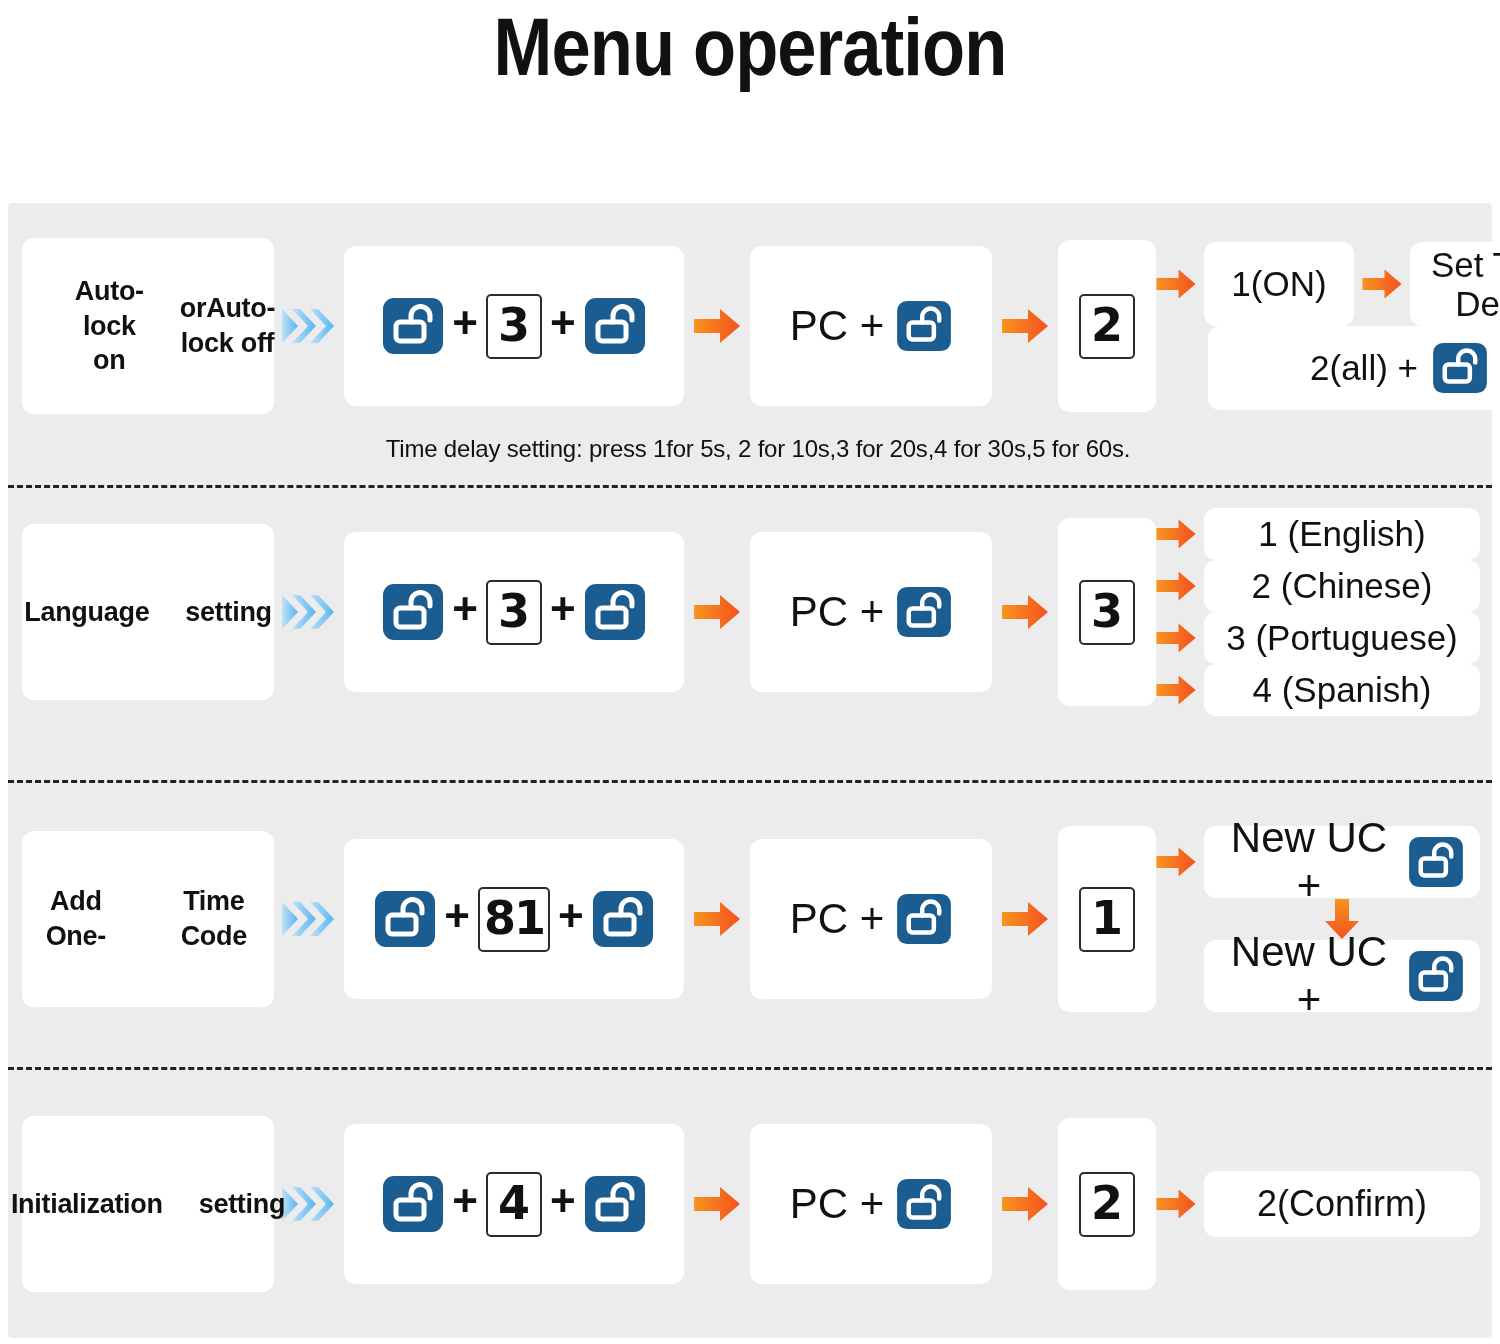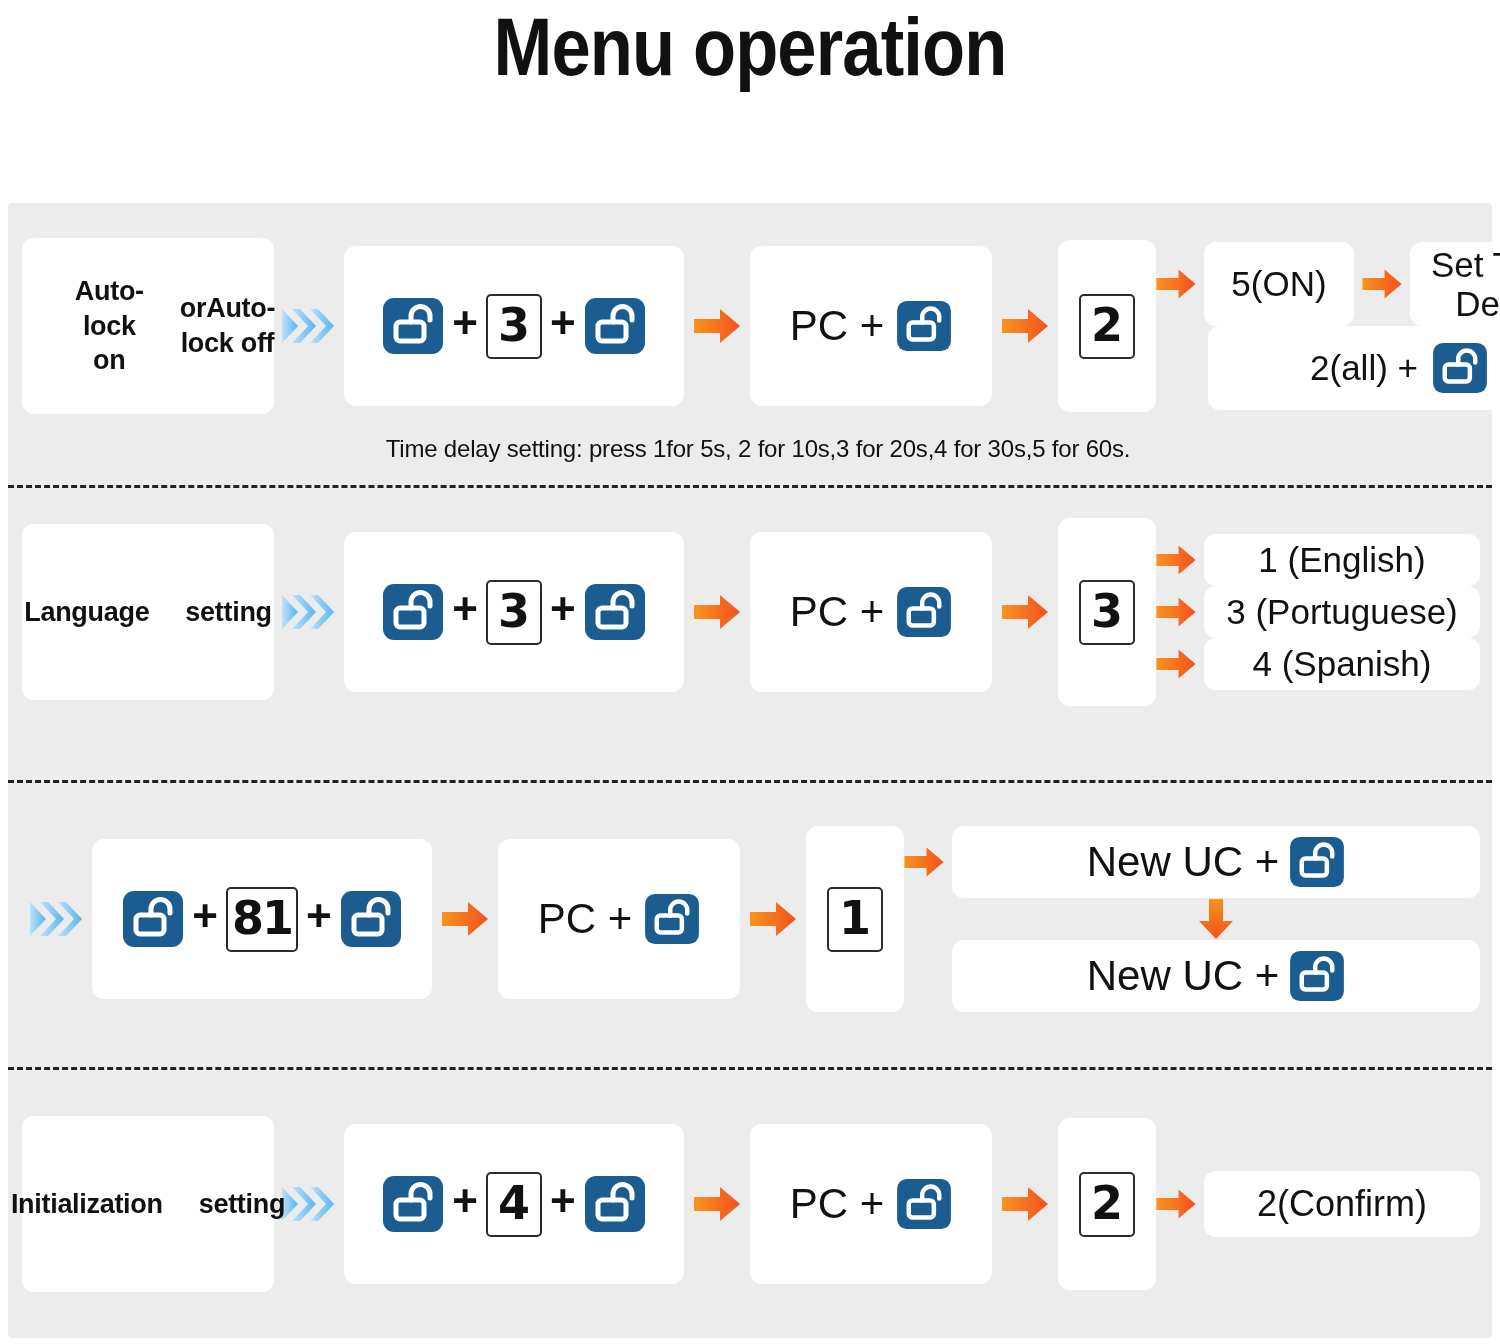--- a/index.html
+++ b/index.html
@@ -263,21 +263,21 @@
         <div class="card key-card">
           <span class="keybox">2</span>
         </div>
 
         <div class="opts r1">
           <div class="opt-line">
             <svg class="arrow sm" viewBox="0 0 46 40">
               <path d="M0 13 H26 V3 L46 20 L26 37 V27 H0 Z" fill="url(#ag)"></path>
             </svg>
             <div class="card opt-card" style="flex:0 0 150px;height:84px;">
-              <span>5(ON)</span>
+              <span>1(ON)</span>
             </div>
             <svg class="arrow sm" viewBox="0 0 46 40">
               <path d="M0 13 H26 V3 L46 20 L26 37 V27 H0 Z" fill="url(#ag)"></path>
             </svg>
             <div class="card opt-card" style="flex:0 0 180px;height:84px;flex-direction:column;gap:0;line-height:1.12;">
               <span>Set Time</span>
               <span>Delay</span>
             </div>
           </div>
           <div class="opt-line" style="padding-left:52px;">
@@ -355,40 +355,52 @@
             </svg>
             <div class="card opt-card" style="height:52px;">
               <span>1 (English)</span>
             </div>
           </div>
           <div class="opt-line">
             <svg class="arrow sm" viewBox="0 0 46 40">
               <path d="M0 13 H26 V3 L46 20 L26 37 V27 H0 Z" fill="url(#ag)"></path>
             </svg>
             <div class="card opt-card" style="height:52px;">
+              <span>2 (Chinese)</span>
+            </div>
+          </div>
+          <div class="opt-line">
+            <svg class="arrow sm" viewBox="0 0 46 40">
+              <path d="M0 13 H26 V3 L46 20 L26 37 V27 H0 Z" fill="url(#ag)"></path>
+            </svg>
+            <div class="card opt-card" style="height:52px;">
               <span>3 (Portuguese)</span>
             </div>
           </div>
           <div class="opt-line">
             <svg class="arrow sm" viewBox="0 0 46 40">
               <path d="M0 13 H26 V3 L46 20 L26 37 V27 H0 Z" fill="url(#ag)"></path>
             </svg>
             <div class="card opt-card" style="height:52px;">
               <span>4 (Spanish)</span>
             </div>
           </div>
         </div>
       </div>
 
       <div class="sep"></div>
     </div>
 
     <div class="band" style="height:287px;">
       <div class="row" style="height:272px;">
 
+        <div class="card label-card">
+          <div class="txt">Add One-</div>
+          <div class="txt">Time Code</div>
+        </div>
 
         <svg class="chev" viewBox="0 0 58 46">
           <path d="M2 6 L18 23 L2 40 Z" fill="url(#cg1)"></path>
           <path d="M20 6 L36 23 L20 40 L12 40 L28 23 L12 6 Z" fill="url(#cg1)"></path>
           <path d="M38 6 L54 23 L38 40 L30 40 L46 23 L30 6 Z" fill="url(#cg1)"></path>
         </svg>
 
         <div class="card combo-card">
           <svg class="lock" viewBox="0 0 62 58">
             <rect x="1" y="1" width="60" height="56" rx="11" fill="#1b5c91"></rect>

